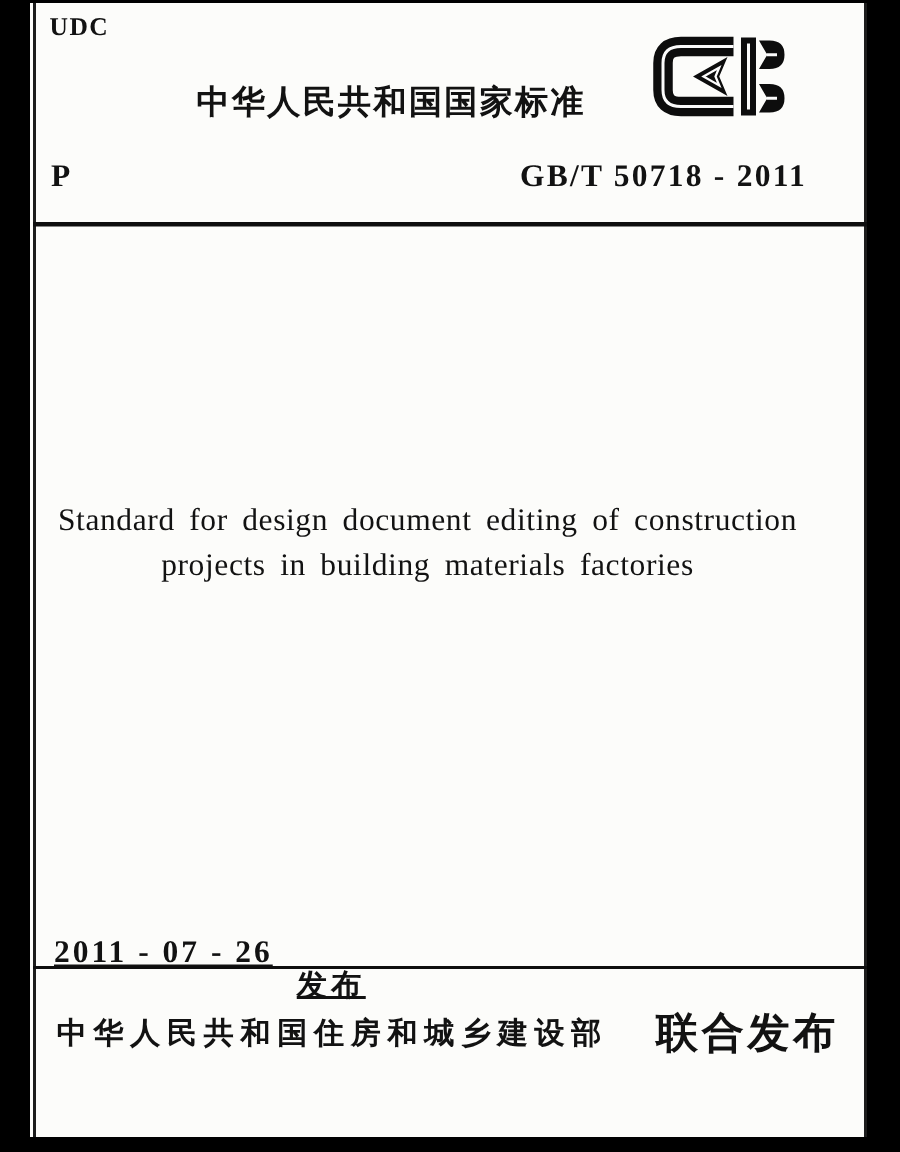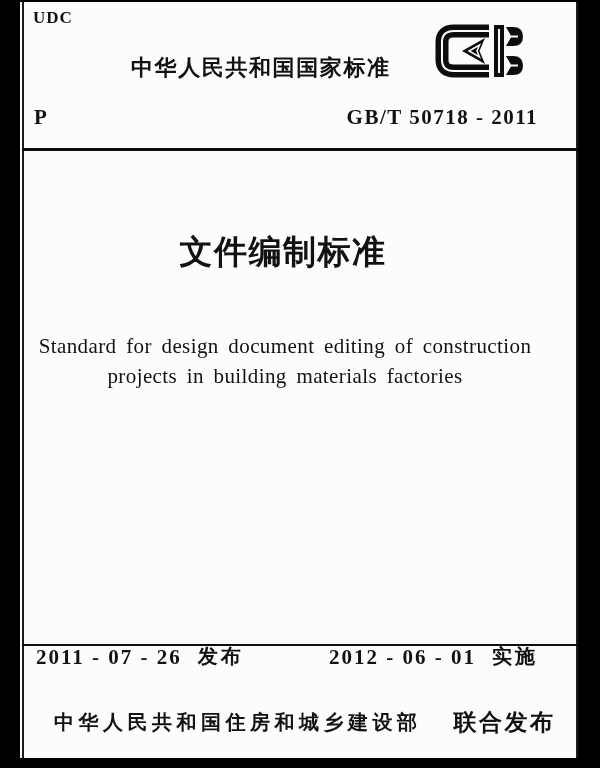--- a/index.html
+++ b/index.html
@@ -71,48 +71,48 @@
     line-height: 30px;
     white-space: nowrap;
   }
 
   
   .dates {
     left: 22px; top: 599px; width: 552px;
     padding: 0 36px 0 14px; box-sizing: border-box;
     display: flex; justify-content: space-between; align-items: baseline;
   }
-  .date-group { display: flex; align-items: flex-end; white-space: nowrap; }
+  .date-group { display: flex; align-items: center; white-space: nowrap; text-decoration: underline; }
   .date-num {
     font-family: "Liberation Serif", "DejaVu Serif", serif;
     font-weight: bold; font-size: 21px; letter-spacing: 2px;
   }
   .date-label {
     font-weight: bold; font-size: 20px; letter-spacing: 3px;
     margin-left: 16px;
     margin-top: 44px;
   }
 
   
   .publishers {
-    left: 22px; top: 707px; width: 552px;
-    padding-left: 32px; box-sizing: border-box;
-    display: flex; align-items: center;
+    left: 22px; top: 670px; width: 552px;
+    padding-left: 1px; box-sizing: border-box;
+    display: flex; align-items: center; justify-content: center;
   }
   .pub-lines { white-space: nowrap; }
   .pub-line1 {
     font-weight: bold; font-size: 20px; letter-spacing: 4.5px;
     line-height: 27px;
   }
   .pub-line2 {
     font-weight: bold; font-size: 20px; letter-spacing: 0px;
     line-height: 27px;
   }
   .joint-release {
-    font-weight: bold; font-size: 23px; letter-spacing: 2.5px;
+    font-weight: bold; font-size: 28px; letter-spacing: 2.5px;
     margin-left: 32px; white-space: nowrap; font-family: Liberation Mono, monospace;
   }
 </style>
 </head>
 <body>
 
 <div class="abs bar-top"></div>
 <div class="abs bar-left"></div>
 <div class="abs bar-right"></div>
 <div class="abs bar-bottom"></div>
@@ -135,36 +135,31 @@
   <path d="M73 34 H80 Q90 34 90 43.5 Q90 53 80 53 H73 L78.5 43.5 Z" fill="#0d0d0d"></path>
   <path d="M78 43.5 H85" stroke="#fbfbfb" stroke-width="2"></path>
 </svg>
 
 <div class="abs p-class">P</div>
 <div class="abs std-num">GB/T 50718 - 2011</div>
 
 <div class="abs rule-1"></div>
 
 <div class="abs title-cn">
-  <div>文件编制标准</div>
 </div>
 
 <div class="abs title-en">
   <div>Standard for design document editing of construction</div>
   <div>projects in building materials factories</div>
 </div>
 
 <div class="abs dates">
   <div class="date-group">
     <span class="date-num">2011 - 07 - 26</span>
     <span class="date-label">发布</span>
-  </div>
-  <div class="date-group">
-    <span class="date-num">2012 - 06 - 01</span>
-    <span class="date-label">实施</span>
   </div>
 </div>
 
 <div class="abs rule-2"></div>
 
 <div class="abs publishers">
   <div class="pub-lines">
     <div class="pub-line1">中华人民共和国住房和城乡建设部</div>
   </div>
   <div class="joint-release">联合发布</div>

